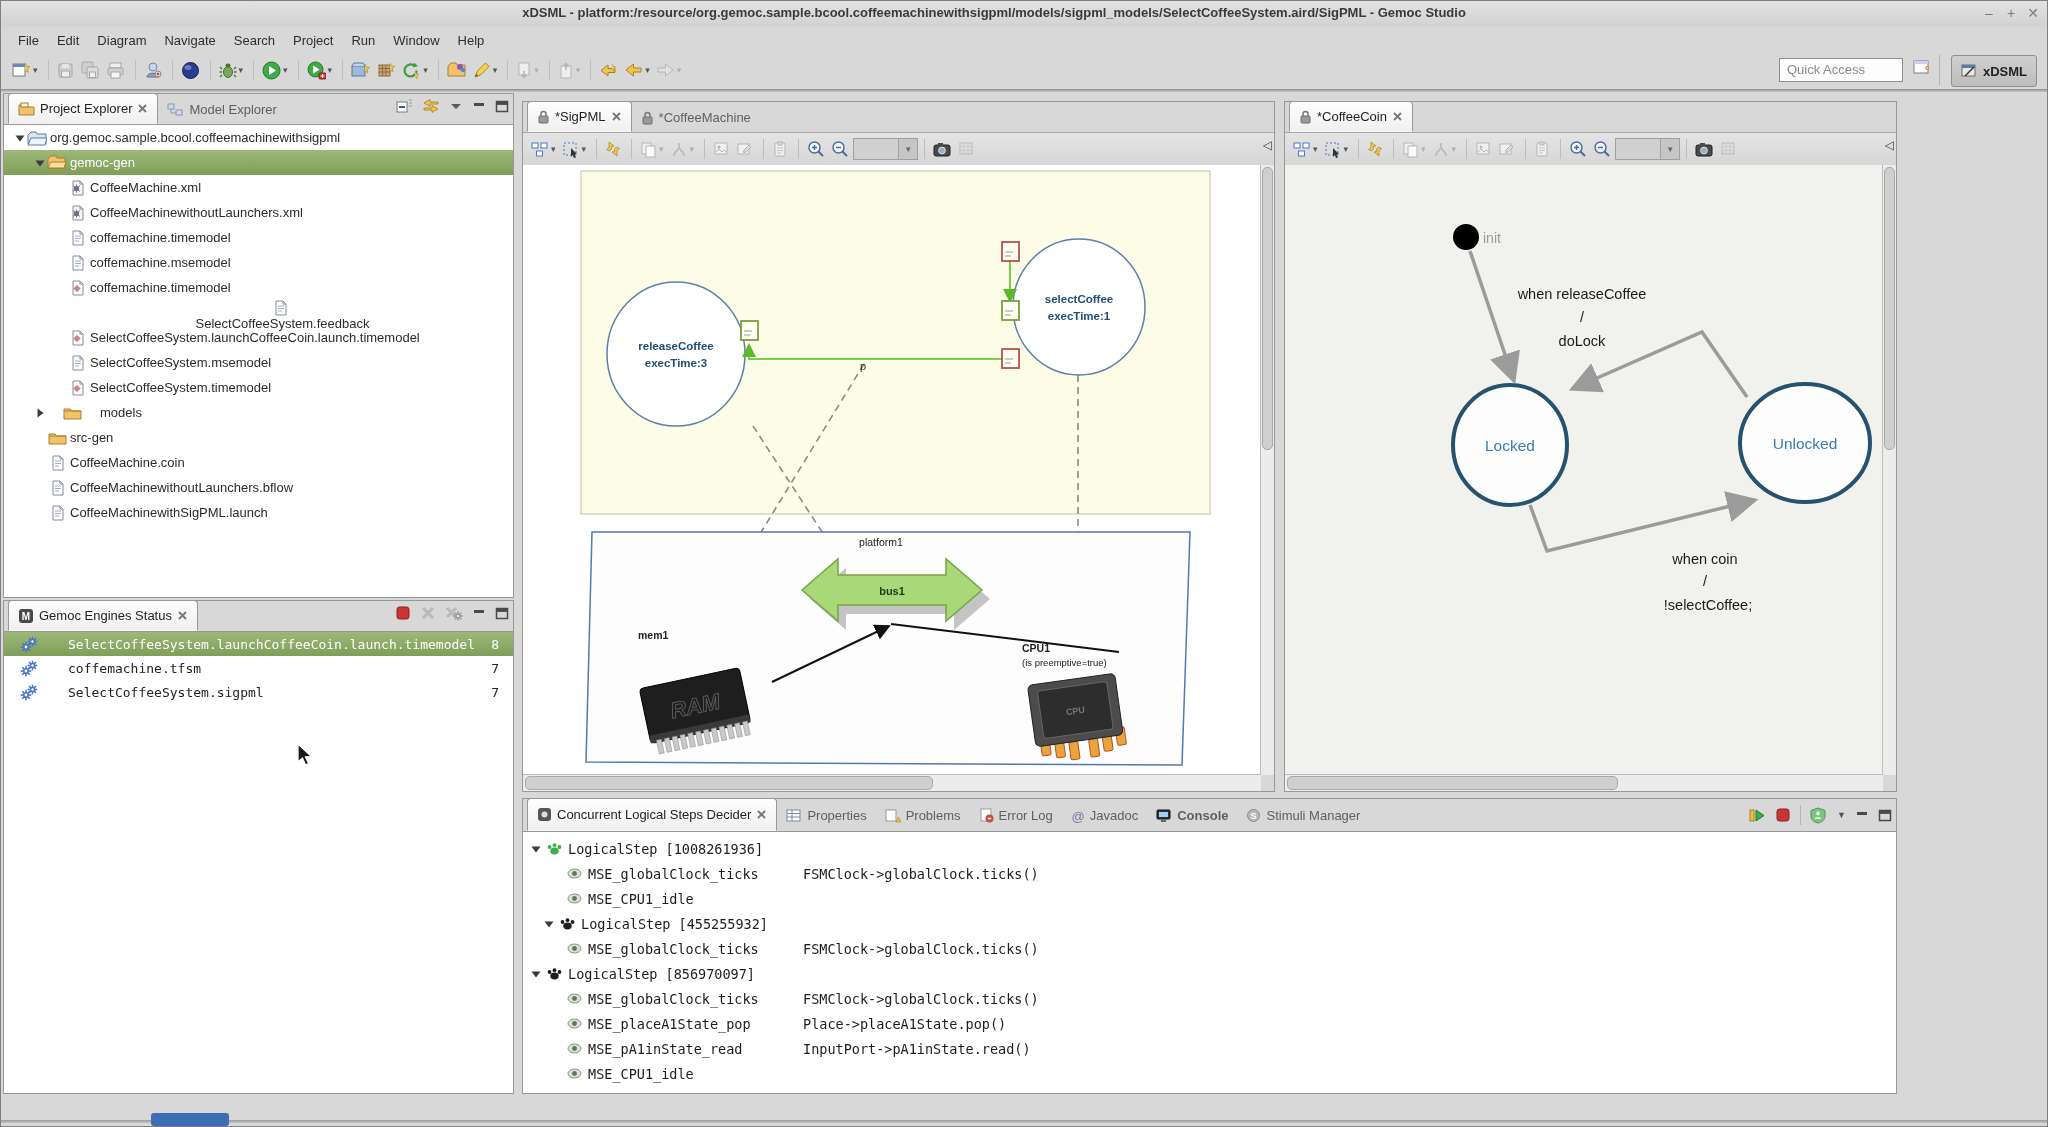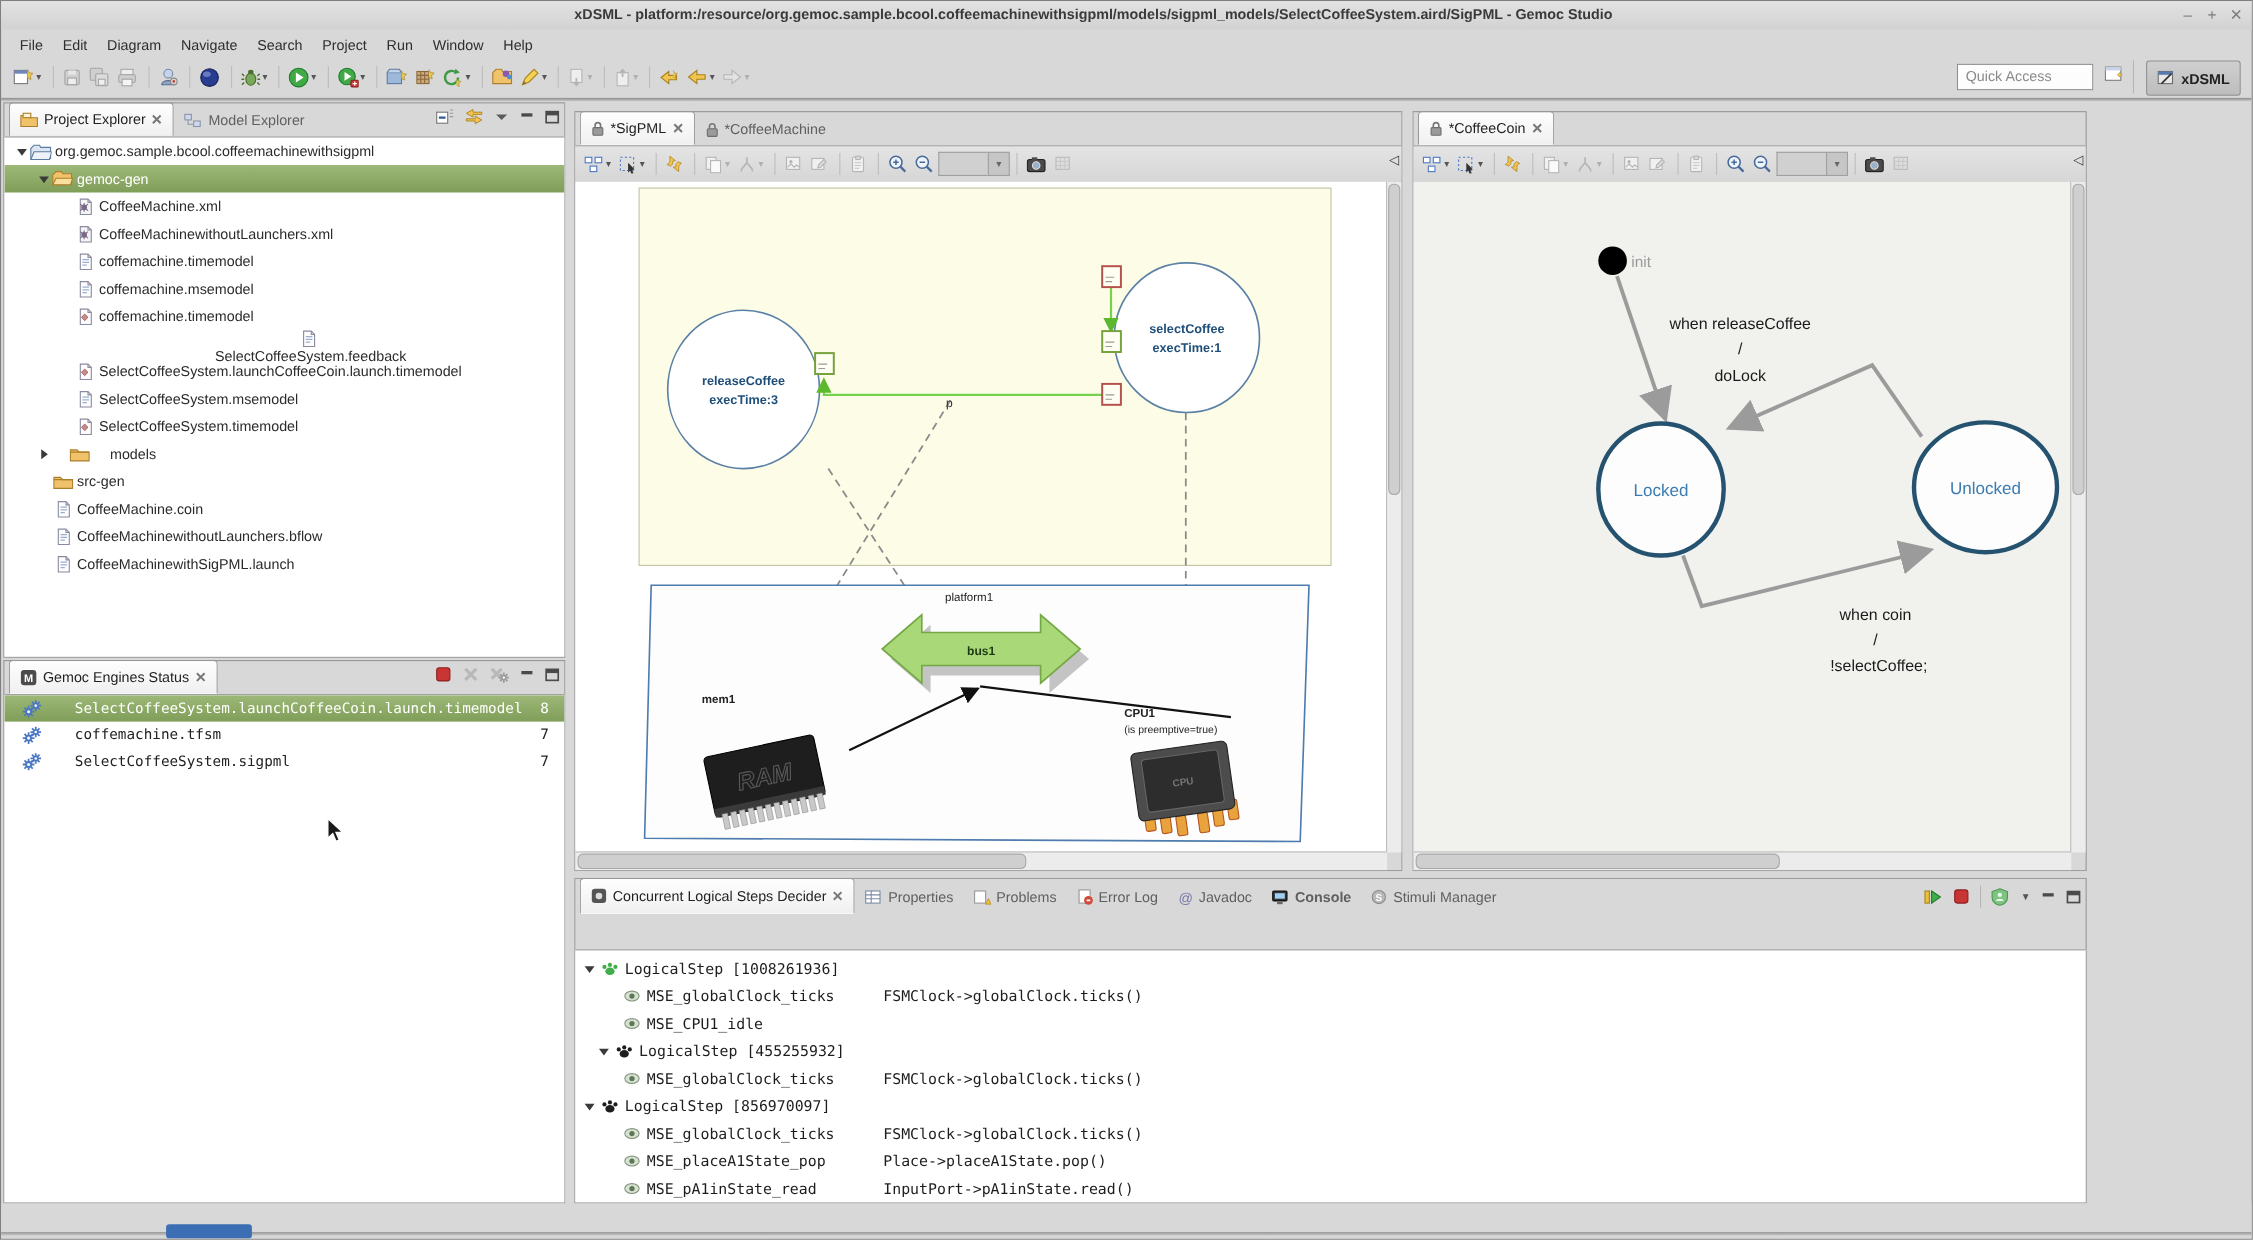--- a/index.html
+++ b/index.html
@@ -1257,21 +1257,21 @@
             <rect x="2" y="3" width="10" height="3" fill="#4a4a4a"></rect>
           </svg>
         </span>
       <span style="display: inline-flex; align-items: center;">
           <svg width="14" height="13" viewBox="0 0 14 13">
             <rect x="1.5" y="1.5" width="11" height="10" fill="none" stroke="#4a4a4a" stroke-width="1.5"></rect>
             <rect x="1.5" y="1.5" width="11" height="3.4" fill="#4a4a4a"></rect>
           </svg>
         </span>
     </div>
-    <div class="pbody" style="top:32px;padding-top:4px;margin-top:32px;" id="bot-body">
+    <div class="pbody" style="top:32px;padding-top:4px;" id="bot-body">
         <div class="steprow" style="padding-left: 7px;">
           <span style="display: inline-flex; align-items: center;">
             <svg width="12" height="10" viewBox="0 0 12 10">
               <path d="M1.5,2.5 L10.5,2.5 L6,8.5 Z" fill="#3a3a3a"></path>
             </svg>
           </span>
           <span style="margin: 0px 5px 0px 4px; display: inline-flex;">
             <svg width="17" height="15" viewBox="0 0 17 15">
               <ellipse cx="8.5" cy="10" rx="4.2" ry="3.4" fill="#3fae49"></ellipse>
               <circle cx="3.5" cy="6" r="1.9" fill="#3fae49"></circle>

